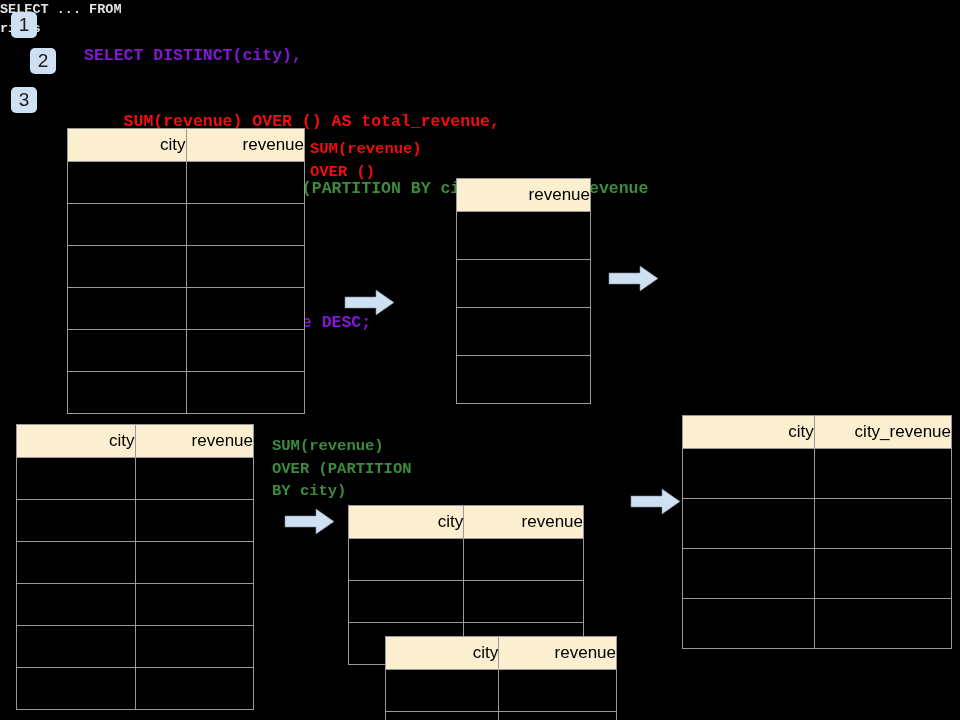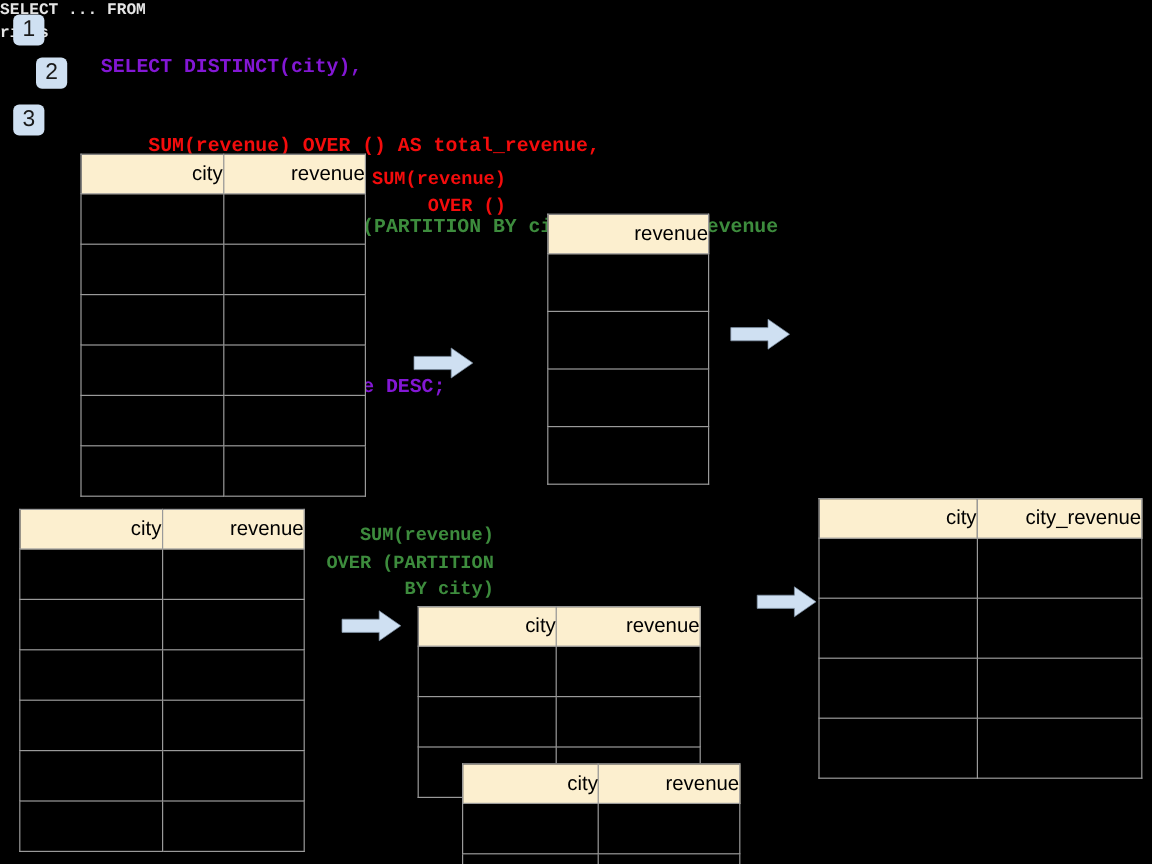--- a/index.html
+++ b/index.html
@@ -58,21 +58,20 @@
   }
 
   
   .annot {
     position: absolute;
     font-family: "Liberation Mono", "DejaVu Sans Mono", monospace;
     font-weight: bold;
     font-size: 15.5px;
     line-height: 22.5px;
     white-space: pre;
-    text-align: right;
   }
   #annot-total { left: 310px; top: 138px; color: #F40C0C; }
   #annot-part  { left: 272px; top: 435px; color: #3D8C3D; }
 
   
   .tbl {
     position: absolute;
     border-collapse: collapse;
     table-layout: fixed;
     background: #000000;

